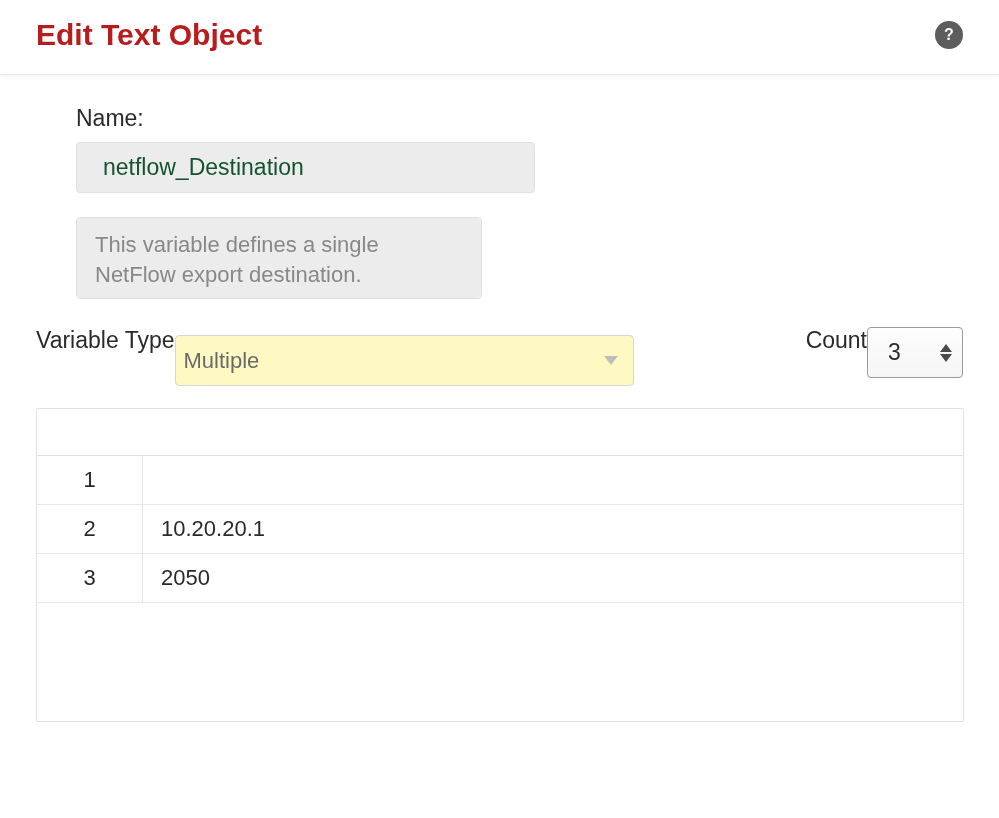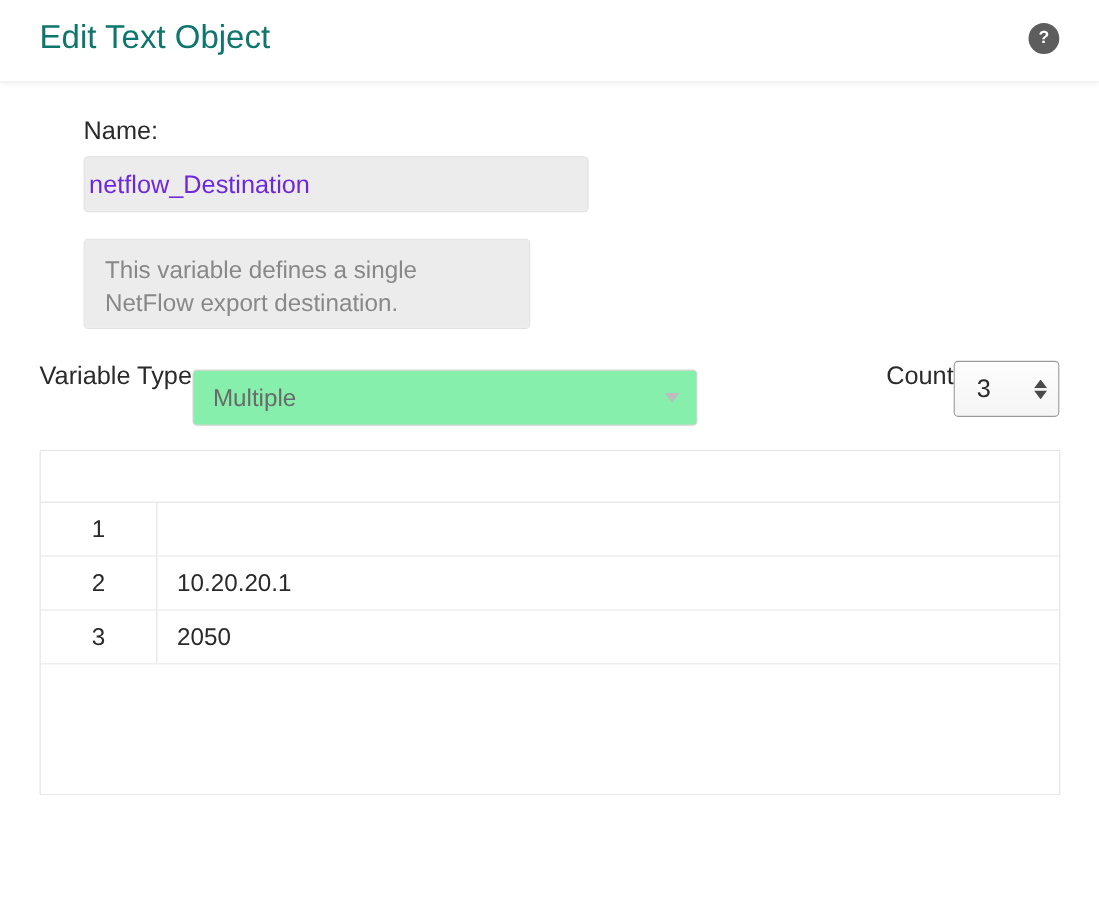--- a/index.html
+++ b/index.html
@@ -16,22 +16,22 @@
     .header {
       display: flex;
       align-items: center;
       justify-content: space-between;
       padding: 18px 36px 22px 36px;
       border-bottom: 1px solid #e8e8e8;
       box-shadow: 0 2px 4px rgba(0,0,0,0.04);
     }
     .header-title {
       font-size: 30px;
-      font-weight: 400;
-      color: #0f766e;
+      font-weight: 700;
+      color: #b91c1c;
     }
     .help-icon {
       width: 28px;
       height: 28px;
       border-radius: 50%;
       background: #5d5d5d;
       color: #fff;
       display: flex;
       align-items: center;
       justify-content: center;
@@ -51,23 +51,23 @@
       color: #2a2a2a;
       margin-bottom: 10px;
       display: block;
     }
     .text-input {
       width: 459px;
       height: 51px;
       border: 1px solid #e0e0e0;
       border-radius: 4px;
       background: #ececec;
-      padding: 0 4px;
-      font-size: 23px;
-      color: #6d28d9;
+      padding: 0 26px;
+      font-size: 23px;
+      color: #14532d;
       font-family: inherit;
     }
     .text-input::placeholder {
       color: #888;
     }
     .textarea-input {
       width: 406px;
       height: 82px;
       border: 1px solid #e0e0e0;
       border-radius: 4px;
@@ -92,22 +92,22 @@
     .select-wrap {
       position: relative;
       width: 459px;
       margin-top: 8px;
     }
     .select-input {
       width: 100%;
       height: 51px;
       border: 1px solid #d5d5d5;
       border-radius: 4px;
-      background: #86efac;
-      padding: 0 42px 0 18px;
+      background: #fef9c3;
+      padding: 0 42px 0 8px;
       font-size: 22px;
       color: #6a6a6a;
       font-family: inherit;
       appearance: none;
       -webkit-appearance: none;
       cursor: pointer;
     }
     .select-chevron {
       position: absolute;
       right: 16px;

